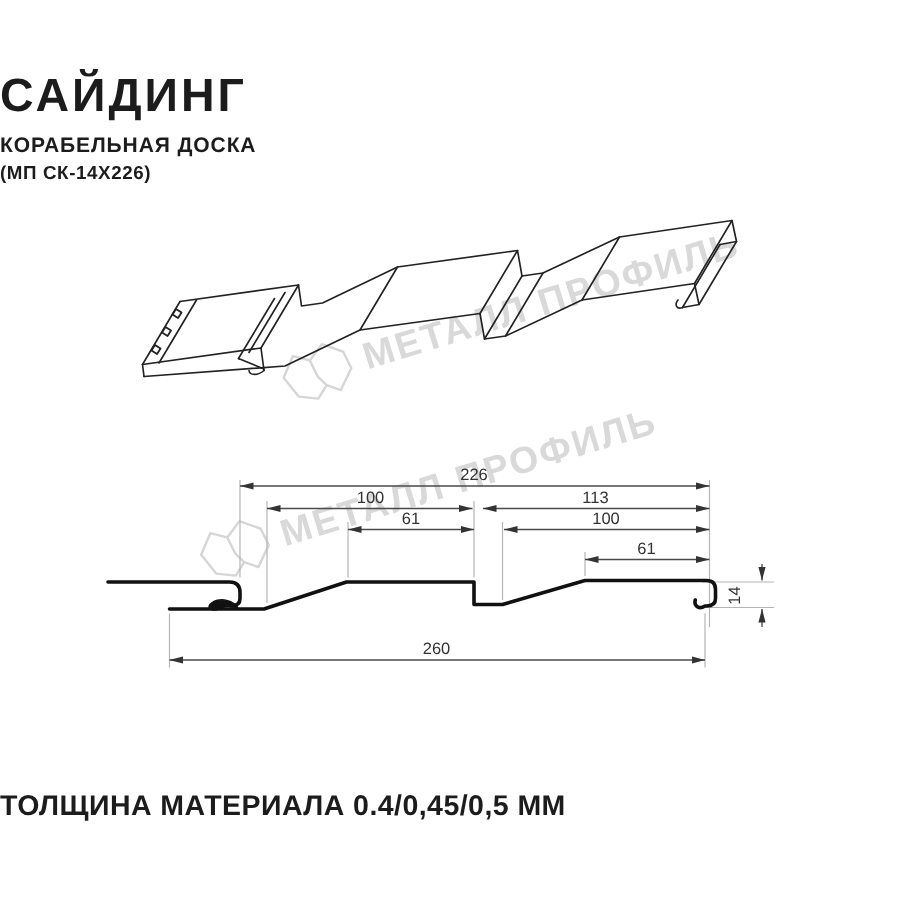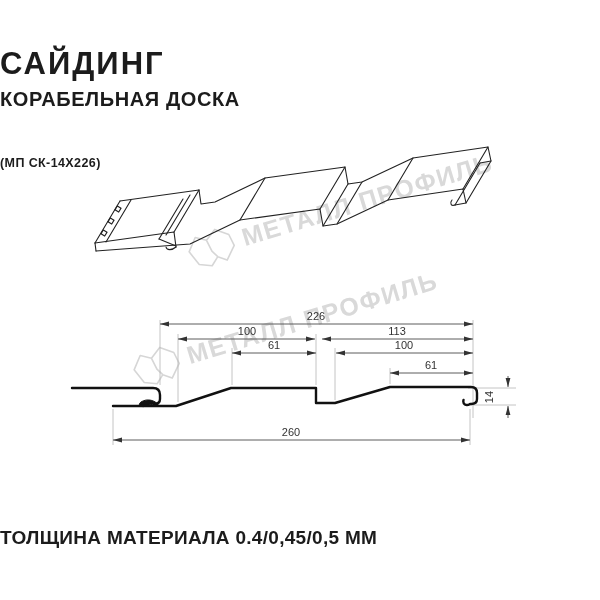--- a/index.html
+++ b/index.html
@@ -2,22 +2,22 @@
 <html><head>
 <meta charset="utf-8">
 <style>
   html,body{margin:0;padding:0;}
   body{
     width:600px;height:600px;background:#ffffff;position:relative;overflow:hidden;
     font-family:"Liberation Sans", sans-serif;color:#1c1c1c;
   }
   .hdr{position:absolute;left:0;width:600px;text-align:left;}
   .title{top:46px;font-size:31px;font-weight:800;letter-spacing:2px;}
-  .subtitle{top:88px;font-size:20px;font-weight:700;letter-spacing:0.6px;}
-  .model{top:108px;font-size:12.5px;font-weight:700;letter-spacing:0.4px;margin-top:48px;}
+  .subtitle{top:88px;font-size:14px;font-weight:700;letter-spacing:0.6px;}
+  .model{top:108px;font-size:12.5px;font-weight:700;letter-spacing:0.4px;}
   .footer{top:527px;font-size:19px;font-weight:700;letter-spacing:0.3px;}
   svg{position:absolute;left:0;top:0;}
   .wmtext{font-weight:700;letter-spacing:1.5px;font-size:25px;}
   .dimtxt{font-size:11px;fill:#333;}
 </style>
 </head>
 <body>
 
 <div class="hdr title">САЙДИНГ</div>
 <div class="hdr subtitle">КОРАБЕЛЬНАЯ ДОСКА</div>

